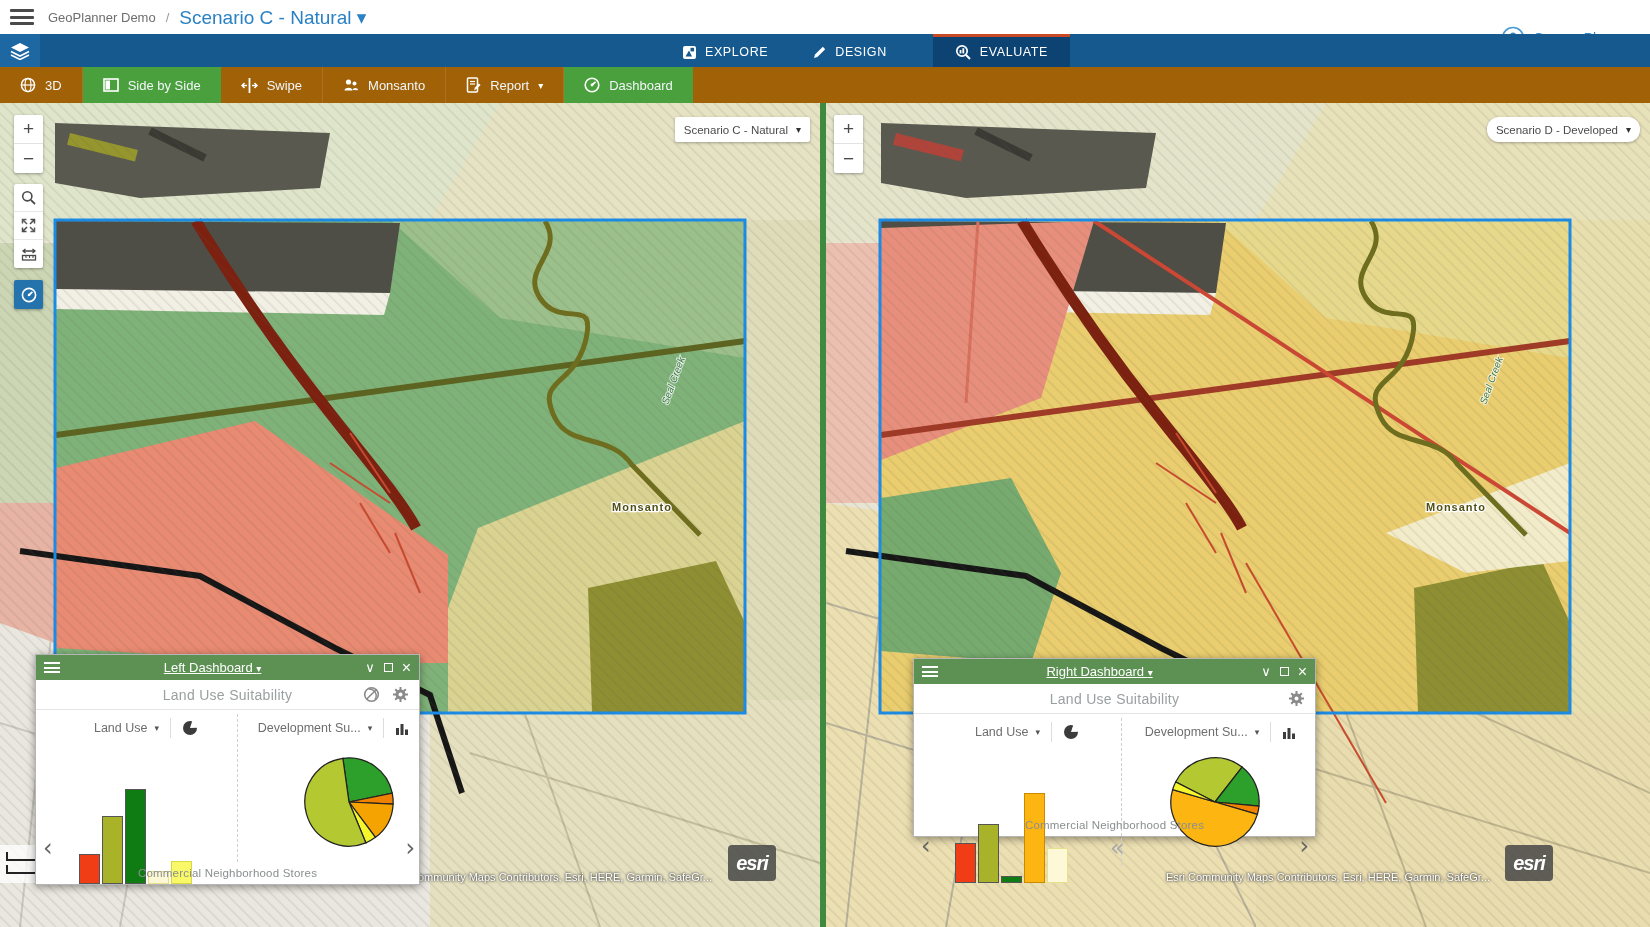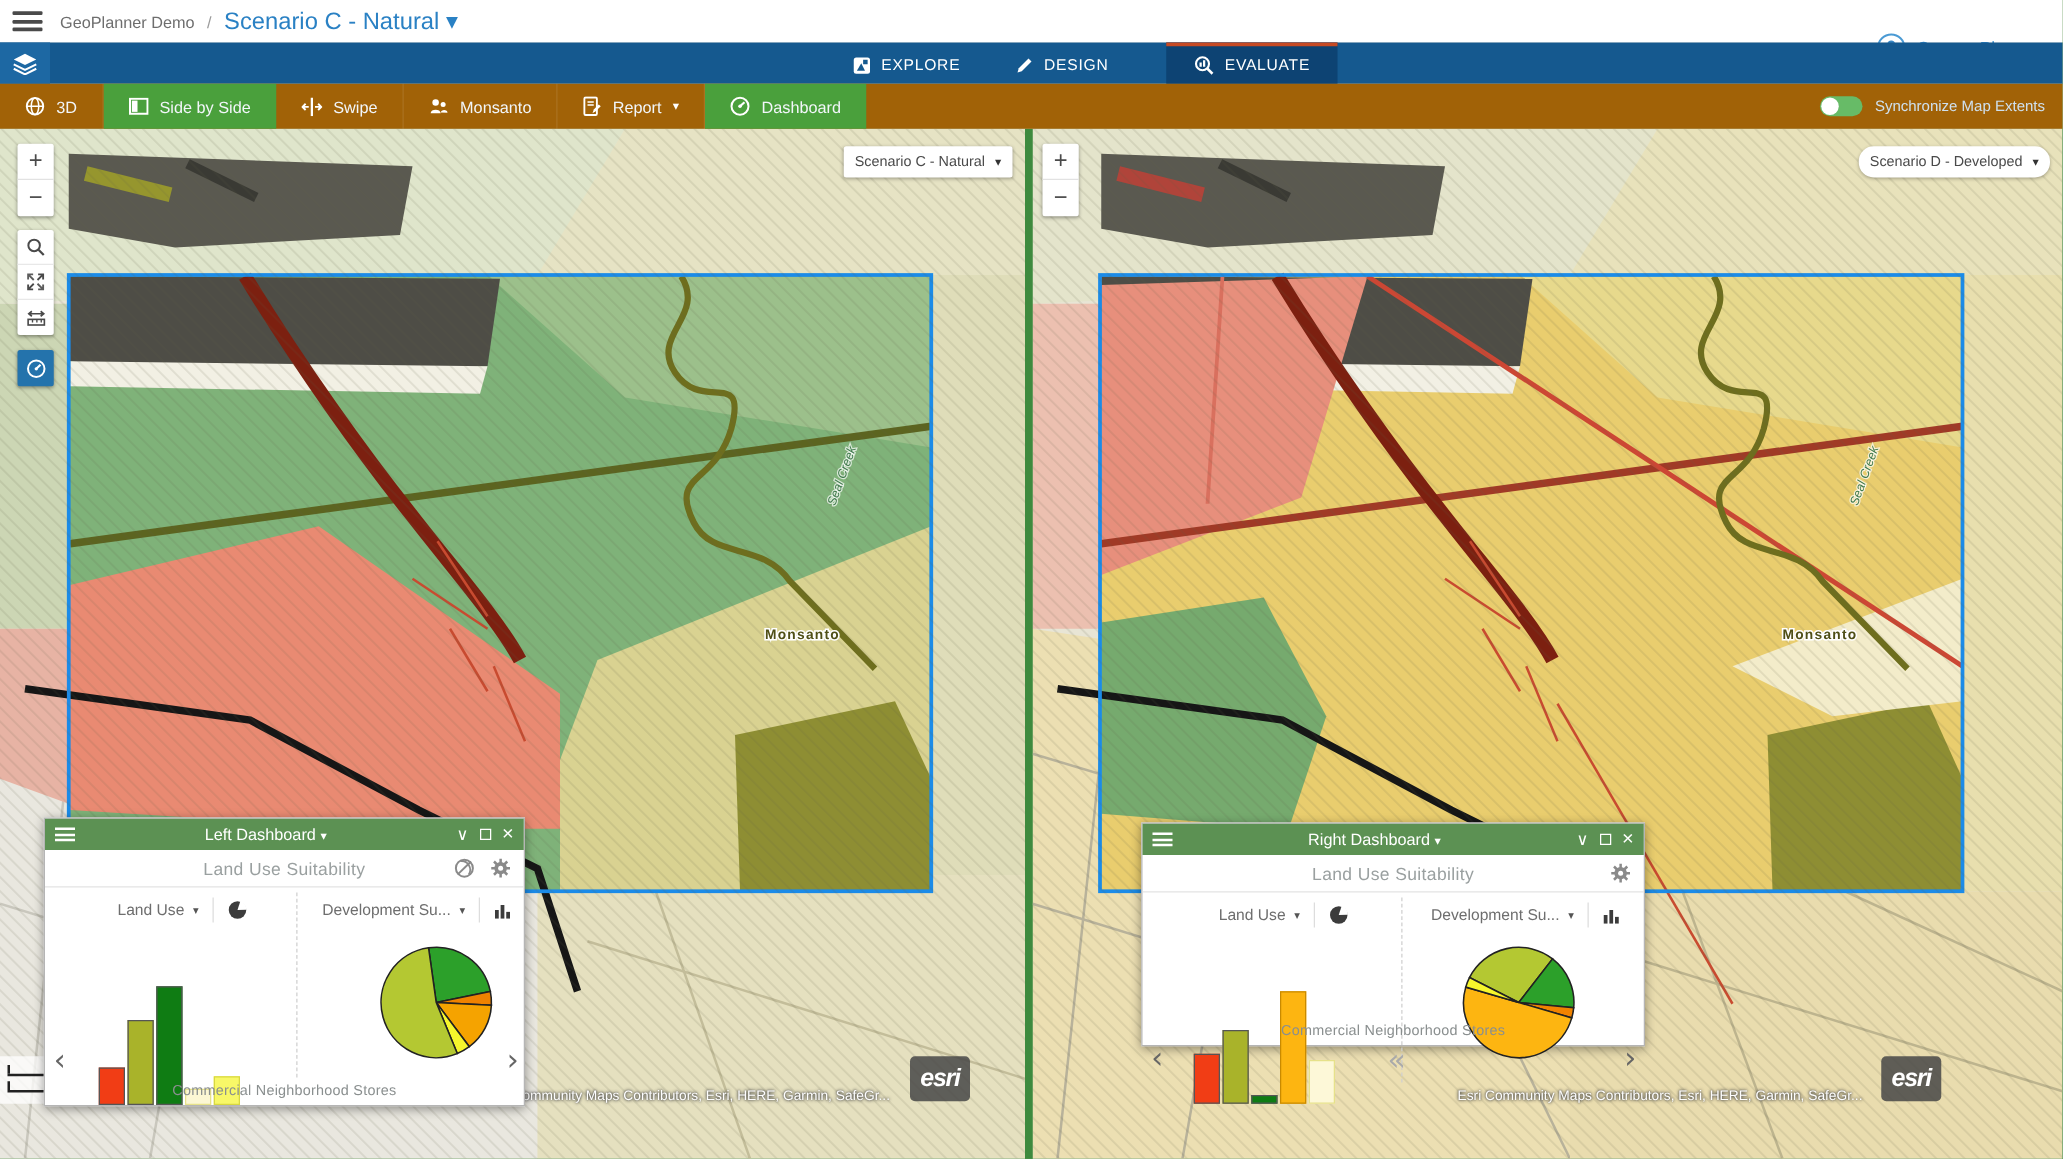--- a/index.html
+++ b/index.html
@@ -59,21 +59,21 @@
   .esri-logo { position:absolute; width:48px; height:36px; background:rgba(70,70,70,.85); border-radius:4px; display:flex; align-items:center; justify-content:center; z-index:9; color:#fff; font-size:20px; font-style:italic; font-weight:bold; letter-spacing:-1px; }
   .scalebar { position:absolute; left:0; bottom:44px; width:100px; height:38px; background:rgba(255,255,255,.75); z-index:8; padding:6px 6px; }
   .scalebar .rule { position:relative; height:10px; border-bottom:2px solid #222; margin-bottom:3px; }
   .scalebar .rule i { position:absolute; bottom:0; width:2px; height:7px; background:#222; }
 
   
   .dash { position:absolute; background:#fff; border:1px solid #b5b5b5; box-shadow:0 2px 8px rgba(0,0,0,.4); z-index:40; }
   .dash-header { height:25px; background:#5c9153; display:flex; align-items:center; color:#fff; padding:0 8px; cursor:move; }
   .dash-burger { width:16px; height:11px; display:flex; flex-direction:column; justify-content:space-between; cursor:pointer; }
   .dash-burger span { height:2px; background:#fff; }
-  .dash-title { flex:1; text-align:center; font-size:13px; }
+  .dash-title { flex:1; text-align:center; font-size:13px;text-decoration:underline; }
   .dash-title .caret { font-size:10px; }
   .win-icons { display:flex; align-items:center; gap:9px; }
   .win-icons .wi { color:#fff; font-size:13px; line-height:1; cursor:pointer; }
   .wi-box { width:9px; height:9px; border:1.5px solid #fff; display:inline-block; cursor:pointer; }
   .dash-widgetbar { height:30px; border-bottom:1px solid #e4e4e4; display:flex; align-items:center; position:relative; }
   .widget-title { position:absolute; left:0; right:0; text-align:center; color:#9aa0a0; font-size:14px; letter-spacing:.3px; }
   .widget-icons { margin-left:auto; display:flex; align-items:center; gap:12px; padding-right:10px; z-index:2; }
   .dash-body { position:relative; height:156px; }
   .dash-vdiv { position:absolute; top:4px; bottom:4px; border-left:1px dashed #cfcfcf; }
   .panel-head { position:absolute; top:8px; display:flex; align-items:center; justify-content:center; gap:7px; font-size:12.5px; color:#6e6e6e; }
@@ -187,26 +187,20 @@
     <span>Report</span>
     <span class="caret">▾</span>
   </div>
   <div class="tool-btn green">
     <svg class="icon" width="16" height="16" viewBox="0 0 16 16">
         <circle cx="8" cy="8" r="6.8" fill="none" stroke="#fff" stroke-width="1.6"></circle>
         <line x1="8" y1="8" x2="11.6" y2="4.8" stroke="#fff" stroke-width="1.8"></line>
         <circle cx="8" cy="8" r="1.4" fill="#fff"></circle>
       </svg>
     <span>Dashboard</span>
-  </div>
-  <div class="sync">
-    <div class="toggle">
-        <div class="knob"></div>
-      </div>
-    <span class="sync-label">Synchronize Map Extents</span>
   </div>
 </div>
 
 <div class="maps">
 
   <div class="map-panel left">
     <svg class="map-art" width="820" height="824" viewBox="0 0 820 824">
       <defs>
         <pattern id="hatch" width="8" height="8" patternUnits="userSpaceOnUse" patternTransform="rotate(-45)">
           <line x1="0" y1="0" x2="0" y2="8" stroke="rgba(90,90,70,0.13)" stroke-width="3"></line>

